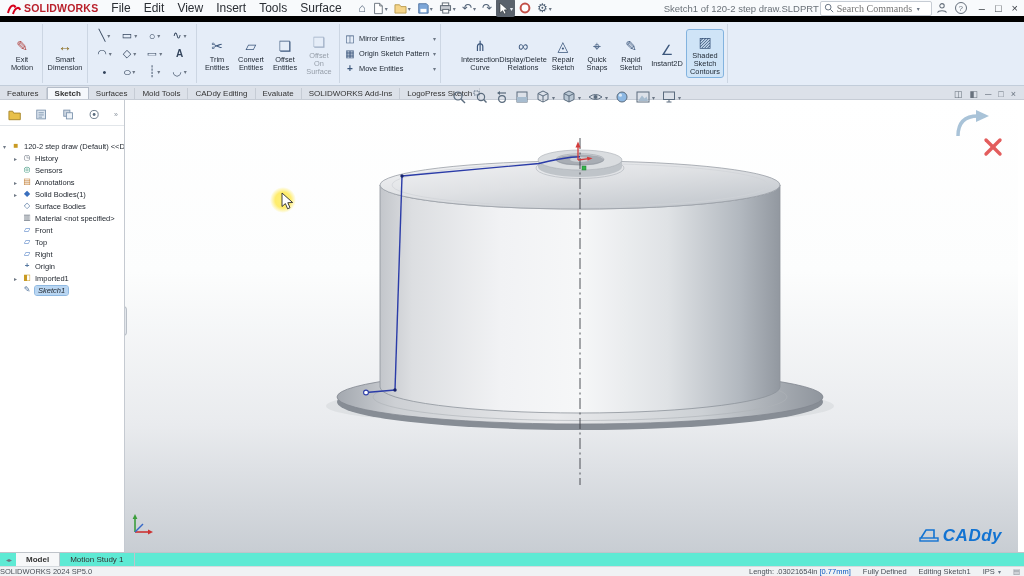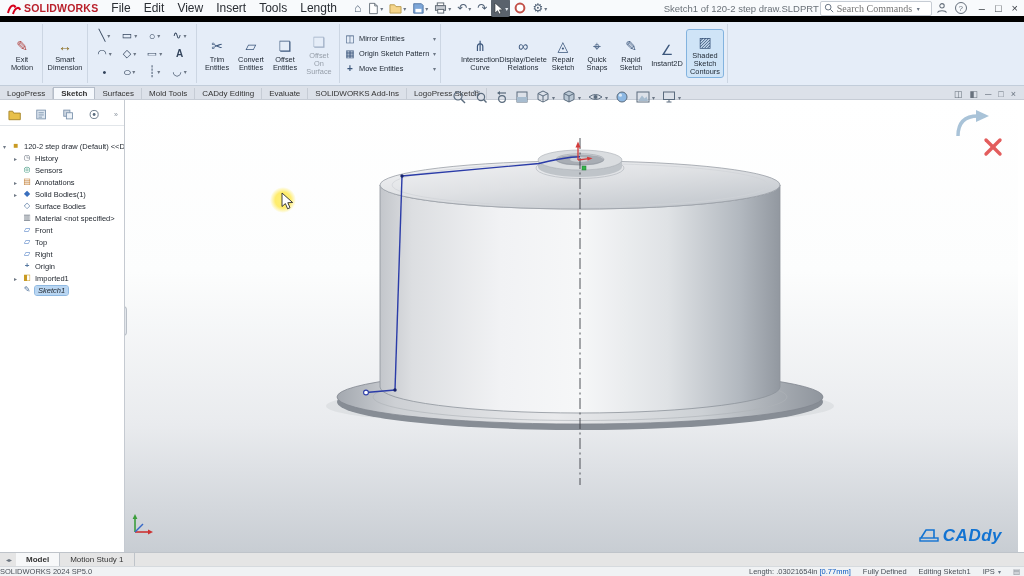--- a/index.html
+++ b/index.html
@@ -74,21 +74,21 @@
   .vp-svg{position:absolute;top:0;left:0;width:899px;height:452px;}
   .confirm-corner{position:absolute;top:8px;right:10px;width:56px;height:54px;}
   .caddy{position:absolute;right:16px;bottom:8px;display:flex;align-items:flex-end;gap:2px;}
   .caddy-txt{font-size:17px;font-weight:bold;font-style:italic;color:#1273d2;letter-spacing:.5px;line-height:1;}
   .triad{position:absolute;left:10px;bottom:14px;}
   .split-tab{position:absolute;left:-1px;top:206px;width:9px;height:30px;background:#e2e6eb;
     border:1px solid #b9bfc7;border-left:none;border-radius:0 4px 4px 0;display:flex;align-items:center;justify-content:center;
     font-size:6px;color:#7c8590;}
 
   
-  .doctabs{position:absolute;top:552px;left:0;width:1024px;height:14px;background:#e5e5e5;
+  .doctabs{position:absolute;top:552px;left:0;width:1024px;height:14px;background:#5eead4;
     border-top:1px solid #bfc4ca;display:flex;align-items:stretch;padding-left:2px;z-index:30;font-size:8px;}
   .dnav{display:flex;align-items:center;gap:2px;color:#6c757f;font-size:6px;padding:0 4px;}
   .dtab{display:flex;align-items:center;padding:0 10px;color:#333;border-right:1px solid #bfc4ca;}
   .dtab.active{background:#f7f8f9;font-weight:bold;}
   .statusbar{position:absolute;top:566px;left:0;width:1024px;height:10px;background:#f0f2f4;
     border-top:1px solid #d6dade;display:flex;align-items:center;font-size:7.5px;color:#4a5058;
     padding:0 0;z-index:30;}
   .sb-right{margin-left:auto;display:flex;align-items:center;gap:12px;padding-right:4px;}
   .sb-mm{color:#0a58c0;}
 </style>
@@ -101,21 +101,21 @@
       <path d="M2,11 C4,3 8,2 9.5,5.5" stroke="#d6001c" stroke-width="2" fill="none"></path>
       <path d="M7,12 C9,5 13.5,4.5 14,8" stroke="#d6001c" stroke-width="2" fill="none"></path>
     </svg>
     <span class="brand-txt">SOLIDWORKS</span>
   </div>
   <span class="menu">File</span>
   <span class="menu">Edit</span>
   <span class="menu">View</span>
   <span class="menu">Insert</span>
   <span class="menu">Tools</span>
-  <span class="menu">Length</span>
+  <span class="menu">Surface</span>
 
   <div class="qat">
     <span class="qbtn">
         <span class="gly">⌂</span>
       </span>
     <span class="qbtn">
       <svg width="12" height="13" viewBox="0 0 14 14">
           <path d="M3 1h6l3 3v9H3z" fill="#fff" stroke="#5b6670"></path>
           <path d="M9 1v3h3" fill="none" stroke="#5b6670"></path>
         </svg>
@@ -318,21 +318,21 @@
       <span class="rlbl">Instant2D</span>
     </div>
     <div class="rbig active" style="width:36px">
       <span class="ric">▨</span>
       <span class="rlbl">Shaded Sketch Contours</span>
     </div>
   </div>
 </div>
 
 <div class="tabband">
-  <span class="tab">LogoPress</span>
+  <span class="tab">Features</span>
   <span class="tab active">Sketch</span>
   <span class="tab">Surfaces</span>
   <span class="tab">Mold Tools</span>
   <span class="tab">CADdy Editing</span>
   <span class="tab">Evaluate</span>
   <span class="tab">SOLIDWORKS Add-Ins</span>
   <span class="tab">LogoPress Sketch</span>
   <div class="winctl">
     <span>◫</span>
     <span>◧</span>

